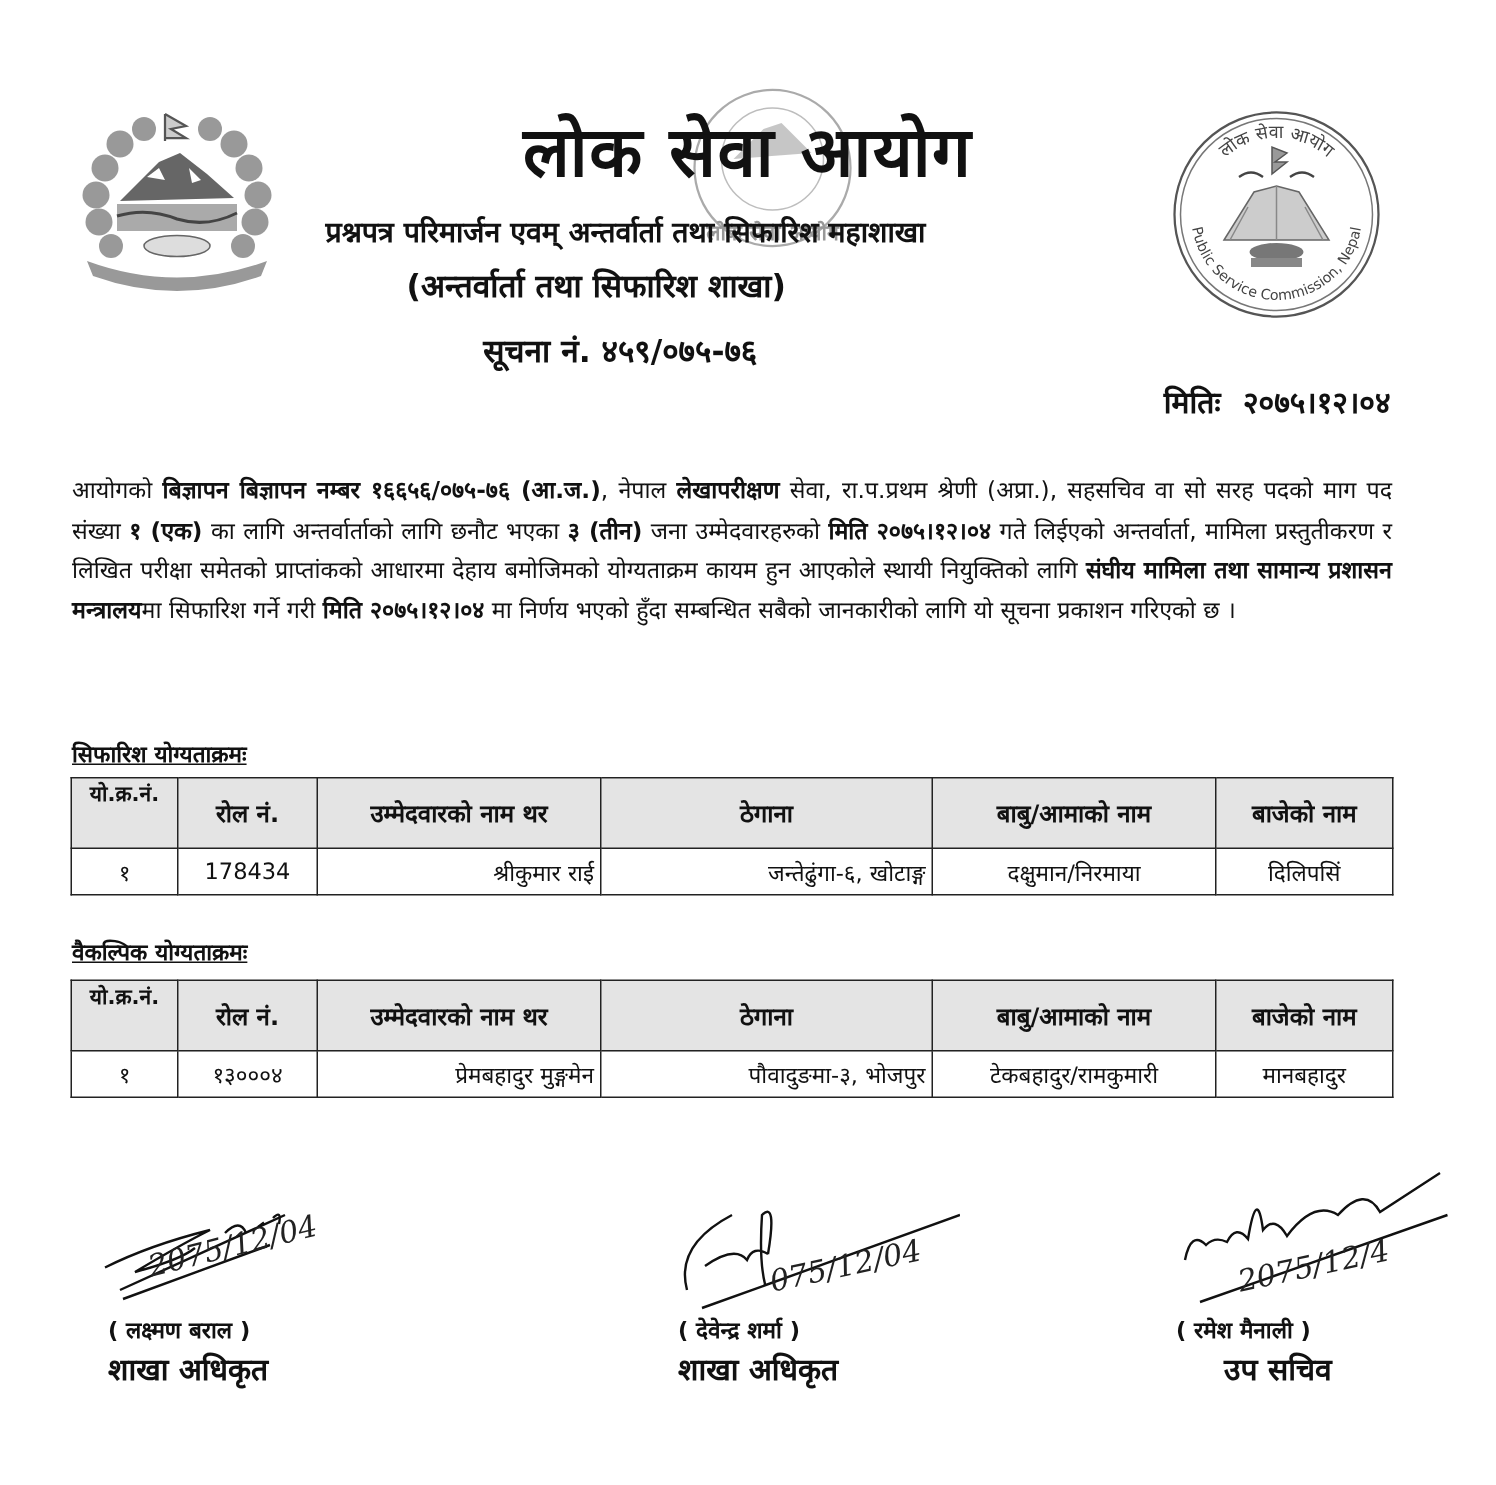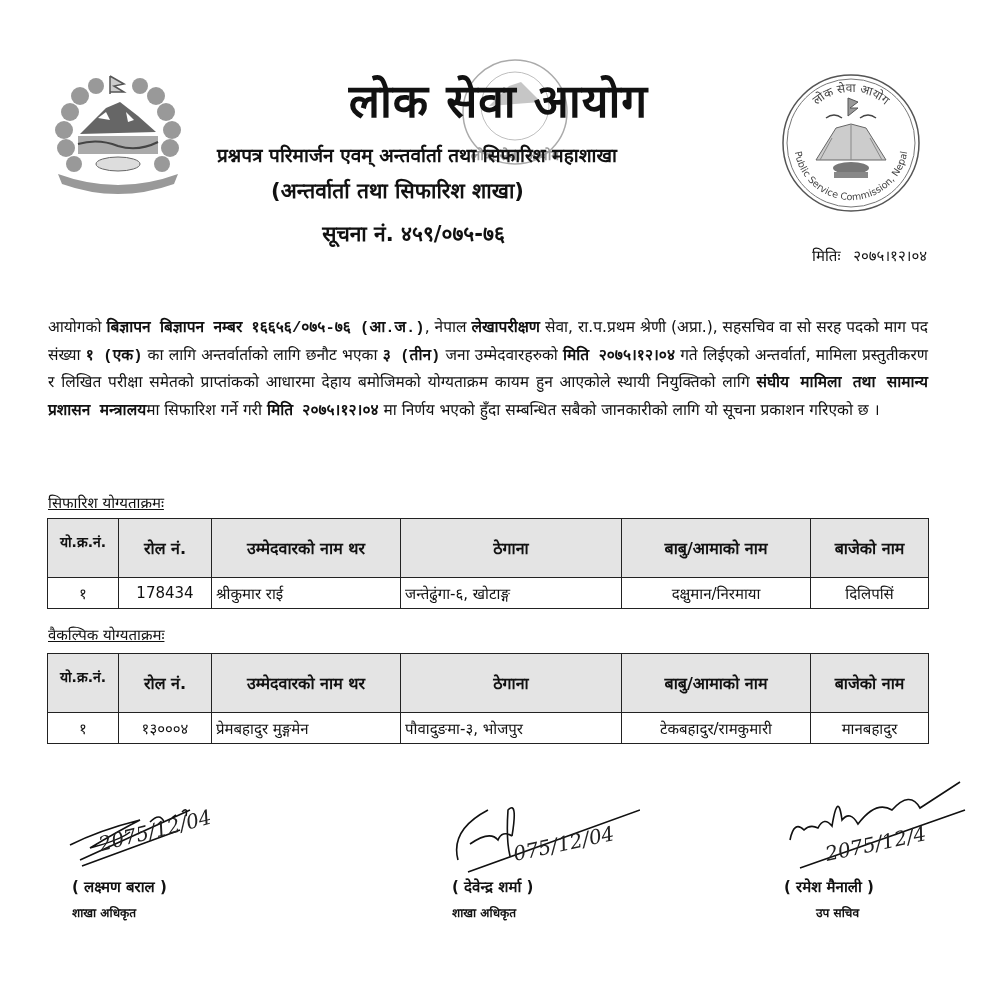--- a/index.html
+++ b/index.html
@@ -22,49 +22,49 @@
   }
   .branch {
     left: 0; width: 795px; top: 175px; text-align: center;
     font-size: 21px; font-weight: bold; line-height: 32px;
   }
   .notice-no {
     left: 0; width: 827px; top: 218px; text-align: center;
     font-size: 21px; font-weight: bold; line-height: 32px;
   }
   .date-line {
-    right: 70px; top: 244px; font-size: 15px; font-weight: normal; line-height: 24px;
+    right: 70px; top: 256px; font-size: 20px; font-weight: bold; line-height: 24px;
   }
   
   .para {
     left: 48px; top: 314px; width: 880px;
     font-size: 15.5px; line-height: 26.5px; text-align: justify;
   }
-  .para b { font-weight: bold; font-family: Liberation Mono, monospace; }
+  .para b { font-weight: bold; }
   
   .section-head {
-    left: 48px; font-size: 15px; font-weight: normal; text-decoration: underline; line-height: 22px;
+    left: 48px; font-size: 15px; font-weight: bold; text-decoration: underline; line-height: 22px;
   }
   
   table.result {
     position: absolute; left: 47px; width: 882px; border-collapse: collapse;
     font-size: 15px;
   }
   table.result th, table.result td {
     border: 1.6px solid #222; padding: 0 4px; vertical-align: middle;
   }
   table.result th {
     background: #e4e4e4; font-weight: bold; height: 44px; text-align: center;
     font-size: 16px;
   }
-  table.result th.sn { font-size: 14px; vertical-align: top; line-height: 18px; padding-top: 14px; }
+  table.result th.sn { font-size: 14px; vertical-align: top; line-height: 18px; padding-top: 2px; }
   table.result td { height: 30px; text-align: center; }
-  table.result td.left { text-align: left; }
+  table.result td.left { text-align: right; }
   .sig-name { font-size: 15px; font-weight: bold; line-height: 22px; text-align: right; }
-  .sig-title { font-size: 12px; font-weight: bold; line-height: 22px; }
+  .sig-title { font-size: 20px; font-weight: bold; line-height: 22px; }
   .sig-date {
     font-family: "DejaVu Serif", serif; font-style: italic; font-size: 20px; color: #222;
   }
 </style>
 </head>
 <body>
 
 <div class="abs emblem-left">
   <svg width="140" height="130" viewBox="0 0 140 130">
     <g fill="#888" opacity="0.85">

